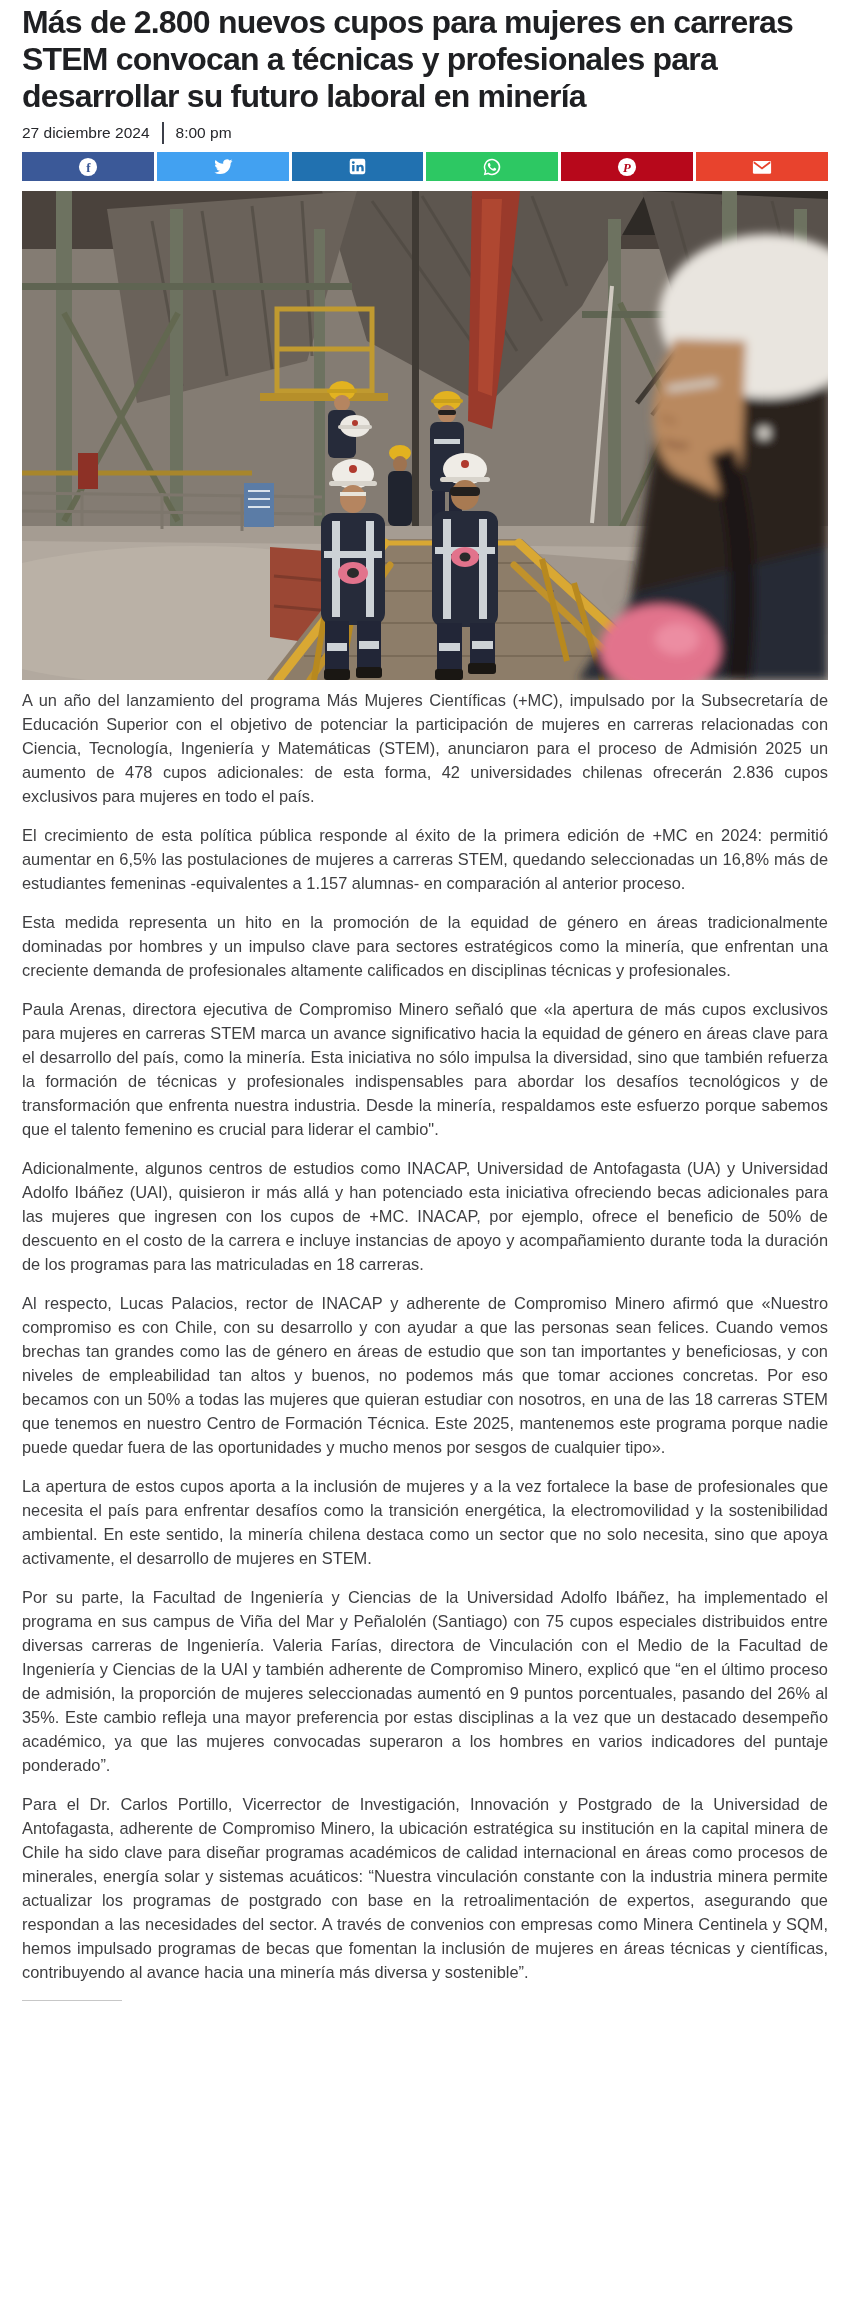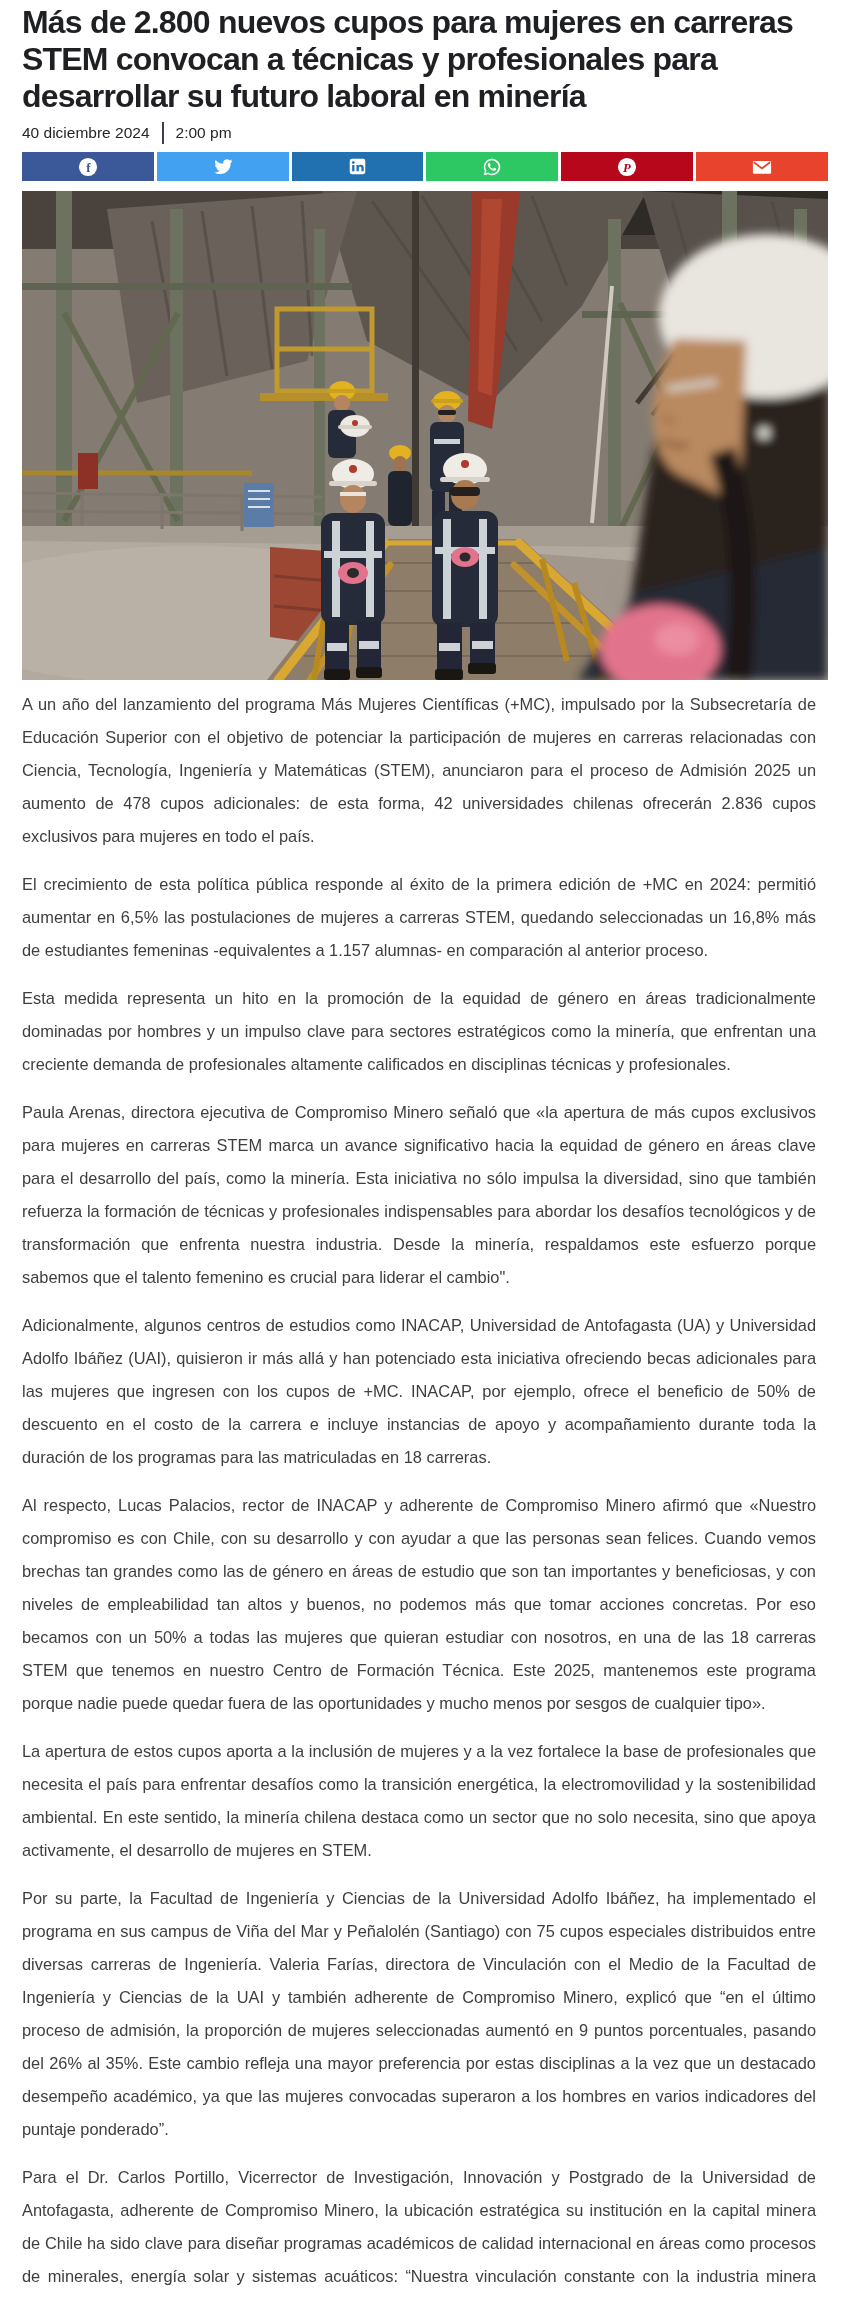--- a/index.html
+++ b/index.html
@@ -18,38 +18,38 @@
   .meta .sep{width:2px;height:22px;background:#3c3f49;margin:0 12px;}
   .share-row{display:flex;gap:3px;margin-top:8px;}
   .share-btn{flex:1;height:29px;display:flex;align-items:center;justify-content:center;border:none;padding:0;cursor:pointer;}
   .share-btn svg{display:block;}
   .hero{margin-top:10px;}
   .hero svg{display:block;width:806px;height:489px;}
   .body-text{margin-top:8px;}
   .body-text p{
     text-align:justify;
     font-size:16.4px;
-    line-height:33px;
-    margin:0 12px 15px 0;
+    line-height:24px;
+    margin:0 0 15px 0;
     color:#3e3e40;
   }
   .body-text .it{}
   .divider{width:100px;border:none;border-top:1px solid #c7c7c7;margin:16px 0 40px 0;}
 </style>
 </head>
 <body>
 
 <div class="container">
 
   <h1 class="title">Más de 2.800 nuevos cupos para mujeres en carreras STEM convocan a técnicas y profesionales para desarrollar su futuro laboral en minería</h1>
 
   <div class="meta">
-    <span>40 diciembre 2024</span>
+    <span>27 diciembre 2024</span>
     <span class="sep"></span>
-    <span>2:00 pm</span>
+    <span>8:00 pm</span>
   </div>
 
   <div class="share-row">
     <button class="share-btn" aria-label="facebook" style="background: rgb(59, 89, 152);">
       <span>
           <svg width="20" height="20" viewBox="0 0 22 22">
         <circle cx="11" cy="11" r="10" fill="#ffffff"></circle>
         <text class="icon-accent" x="11.6" y="16.2" text-anchor="middle" font-family="Liberation Serif,serif" font-size="14.5" font-weight="bold" fill="#3b5998">f</text>
       </svg>
         </span>

